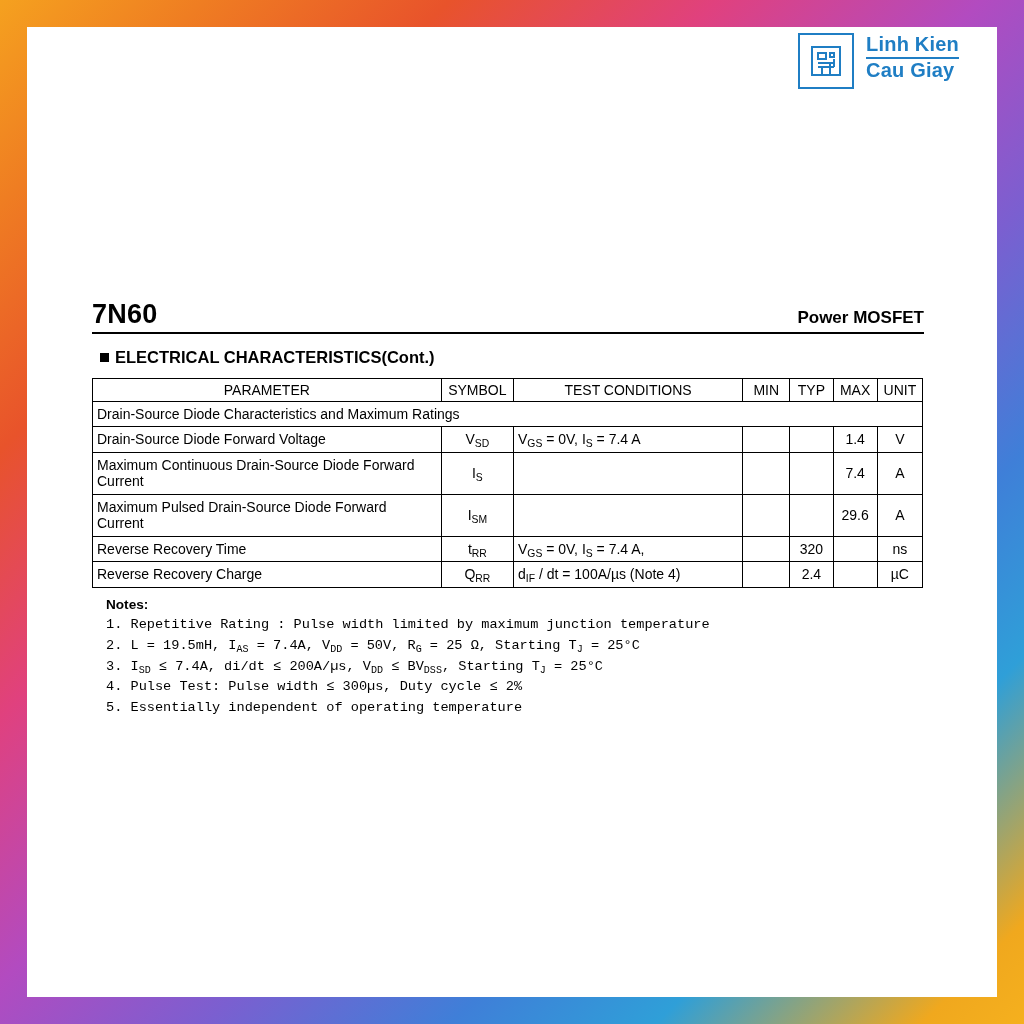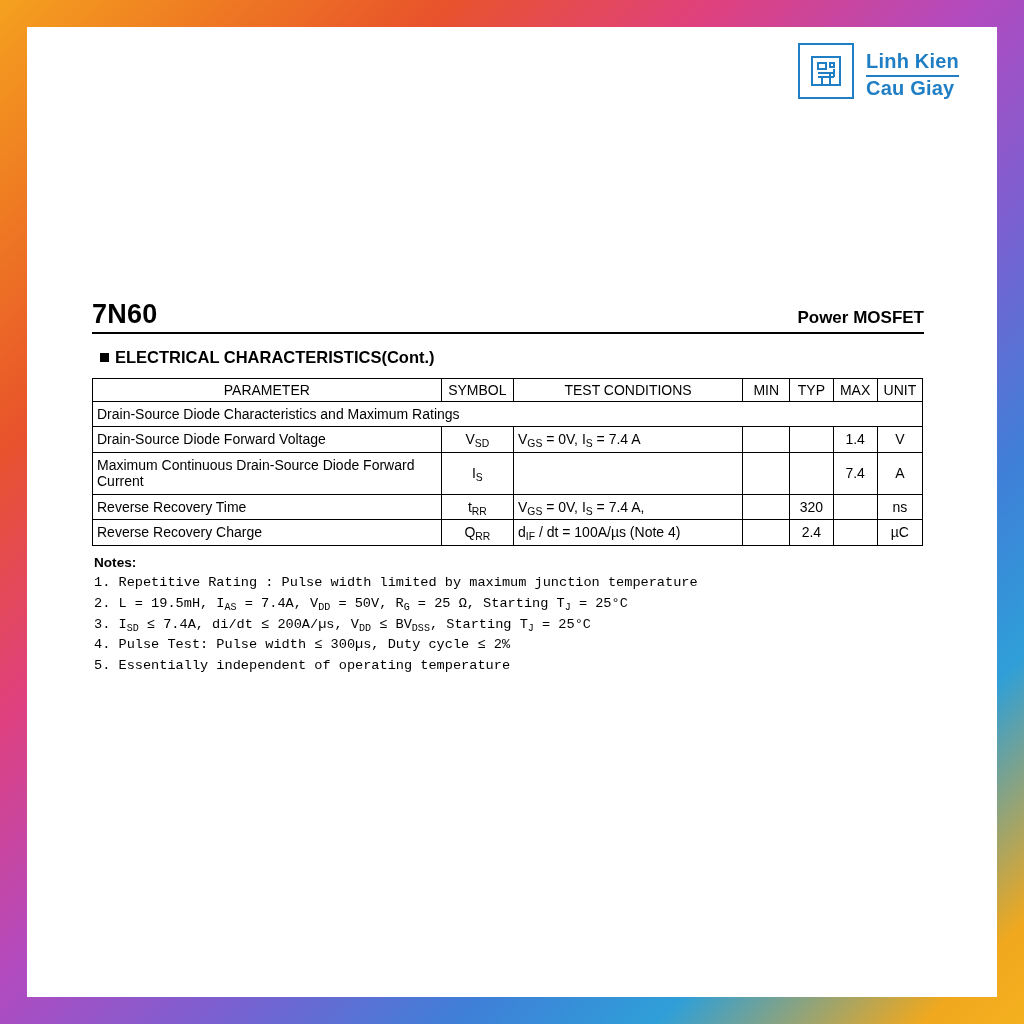--- a/index.html
+++ b/index.html
@@ -38,23 +38,23 @@
     left: 27px; top: 27px;
     width: 970px; height: 970px;
     background: #ffffff;
     box-sizing: border-box;
   }
 
   
   #logo {
     position: absolute;
     right: 38px;
-    top: 16px;
-    display: flex;
-    align-items: flex-end;
+    top: 6px;
+    display: flex;
+    align-items: flex-start;
     gap: 12px;
   }
   #logo-mark {
     width: 56px;
     height: 56px;
     border: 2px solid #1f7ec4;
     box-sizing: border-box;
     display: flex;
     align-items: center;
     justify-content: center;
@@ -146,21 +146,21 @@
   td.grouprow {
     font-weight: bold;
     text-align: left;
     padding-left: 5px;
   }
 
   sub { font-size: 74%; vertical-align: baseline; position: relative; top: 3px; }
 
   #notes {
     margin-top: 7px;
-    margin-left: 2px;
+    margin-left: 14px;
     font-size: 13.6px;
     line-height: 1.52;
   }
   #notes .notes-title { font-weight: bold; }
   #notes .note { white-space: nowrap; font-family: Liberation Mono, monospace; }
 </style>
 </head>
 <body>
 
 <div id="frame">
@@ -237,20 +237,29 @@
             <tr>
               <td class="param">Maximum Continuous Drain-Source Diode Forward Current</td>
               <td class="sym">I<sub>S</sub></td>
               <td class="cond"></td>
               <td class="minv"></td>
               <td class="typv"></td>
               <td class="maxv">7.4</td>
               <td class="unitv">A</td>
             </tr>
             <tr>
+              <td class="param">Maximum Pulsed Drain-Source Diode Forward Current</td>
+              <td class="sym">I<sub>SM</sub></td>
+              <td class="cond"></td>
+              <td class="minv"></td>
+              <td class="typv"></td>
+              <td class="maxv">29.6</td>
+              <td class="unitv">A</td>
+            </tr>
+            <tr>
               <td class="param">Reverse Recovery Time</td>
               <td class="sym">t<sub>RR</sub></td>
               <td class="cond">V<sub>GS</sub> = 0V, I<sub>S</sub> = 7.4 A,</td>
               <td class="minv"></td>
               <td class="typv">320</td>
               <td class="maxv"></td>
               <td class="unitv">ns</td>
             </tr>
             <tr>
               <td class="param">Reverse Recovery Charge</td>

